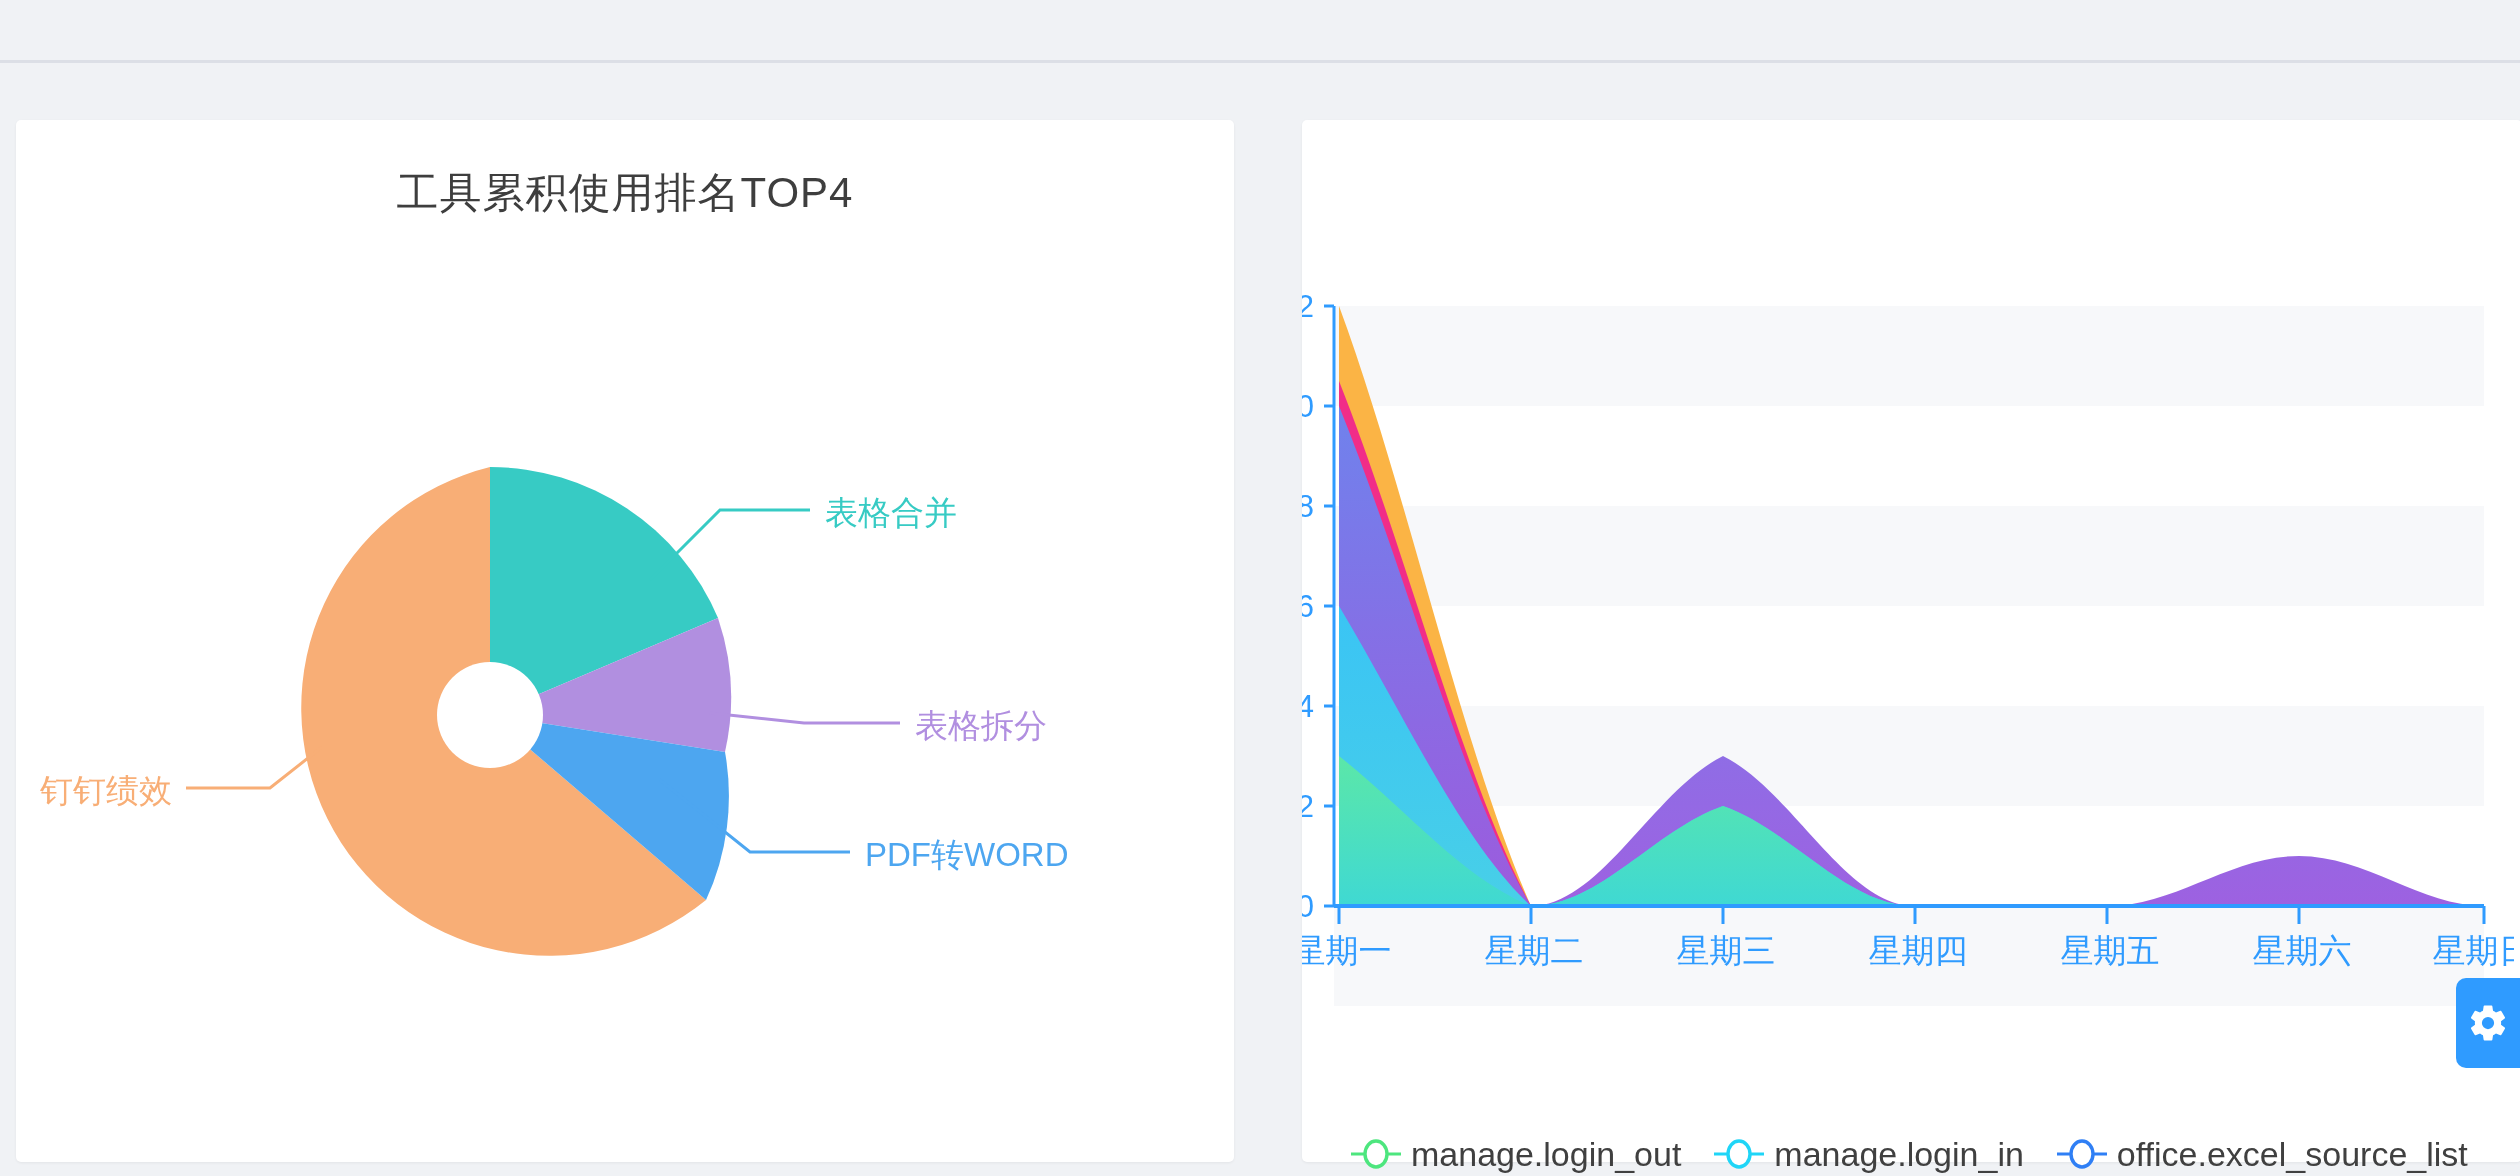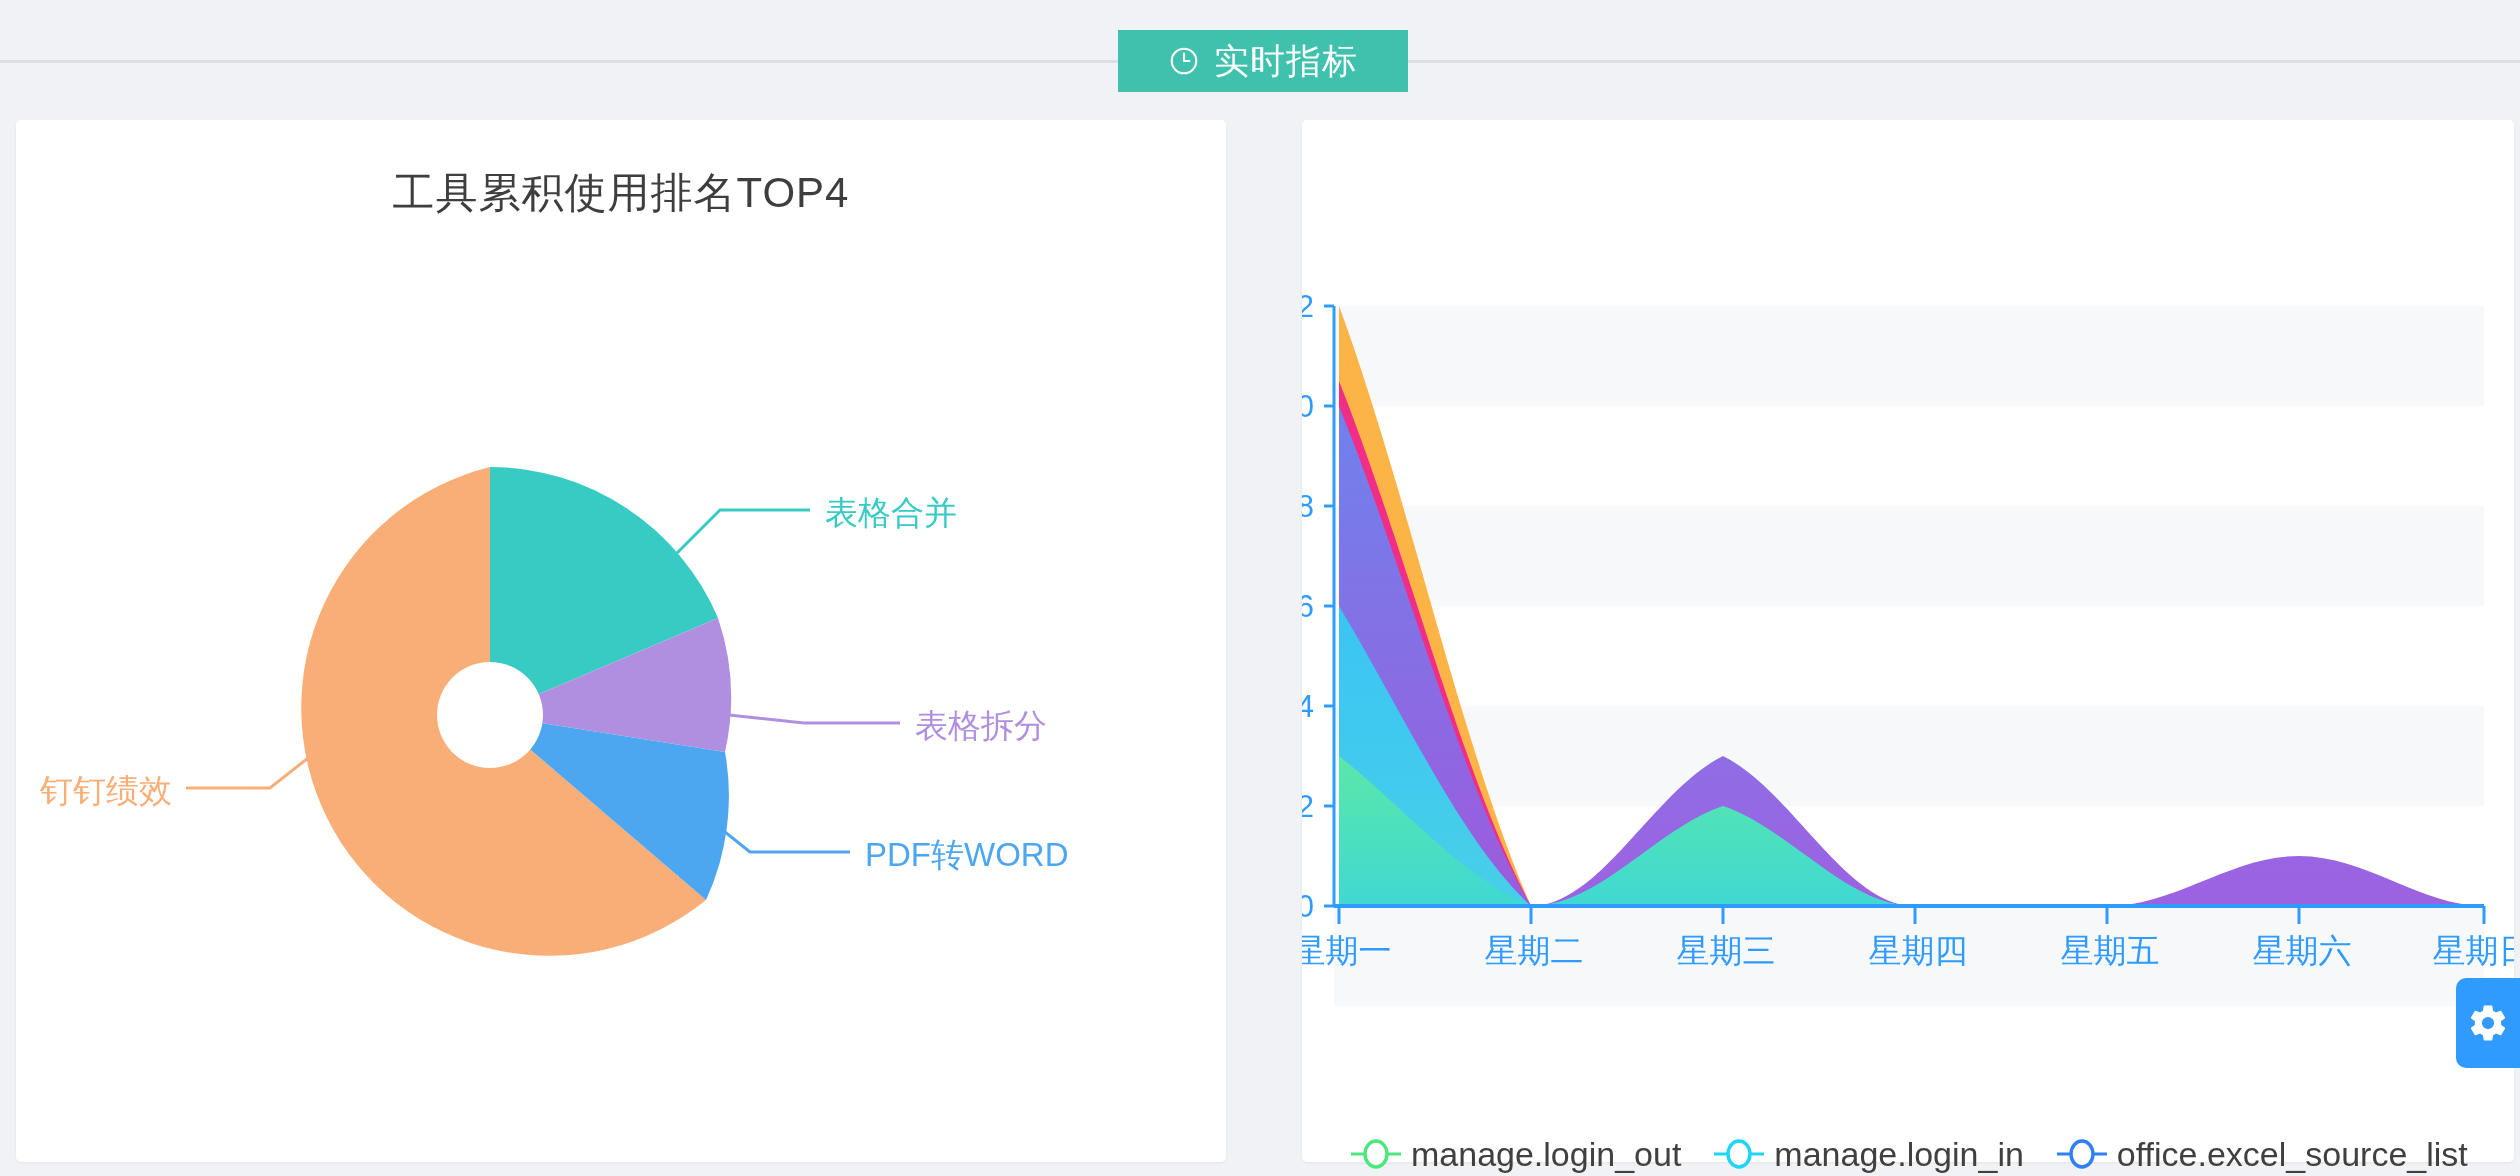--- a/index.html
+++ b/index.html
@@ -26,20 +26,21 @@
     font-size:35px;
     letter-spacing:1px;
     box-sizing:border-box;
   }
   .banner .clock{display:block;width:32px;height:32px;flex:0 0 auto;}
 
   
   .card{
     position:absolute;background:#ffffff;border-radius:5px;
     box-shadow:0 1px 3px rgba(0,0,0,.06);
+    padding-left:8px;
   }
   #card-left{left:16px;top:120px;width:1210px;height:1042px;}
   #card-right{left:1302px;top:120px;width:1212px;height:1042px;}
 
   .card-title{
     position:absolute;left:0;right:0;top:45px;
     text-align:center;font-size:42px;color:#3E3E3E;
     font-weight:400;letter-spacing:1px;
   }
 
@@ -69,27 +70,20 @@
   }
   .gear-btn svg{width:42px;height:42px;display:block;}
 </style>
 </head>
 <body>
 
 <div class="page">
 
   <div class="divider"></div>
 
-  <div class="banner">
-    <svg class="clock" viewBox="0 0 24 24">
-      <circle cx="12" cy="12" r="9.2" fill="none" stroke="#ffffff" stroke-width="1.6"></circle>
-      <path d="M12 6.4 L12 12 L16 12" fill="none" stroke="#ffffff" stroke-width="1.6" stroke-linecap="round" stroke-linejoin="round"></path>
-    </svg>
-    <span>实时指标</span>
-  </div>
 
   <div class="card" id="card-left">
     <div class="card-title">工具累积使用排名TOP4</div>
 
     <div class="pie-wrap">
       <svg class="pie-svg" width="1210" height="690" viewBox="0 0 1210 690">
 
         <path fill="#F8AE76" d="M 470 157
                  A 248 248 0 1 0 686 590
                  L 470 405 Z"></path>

